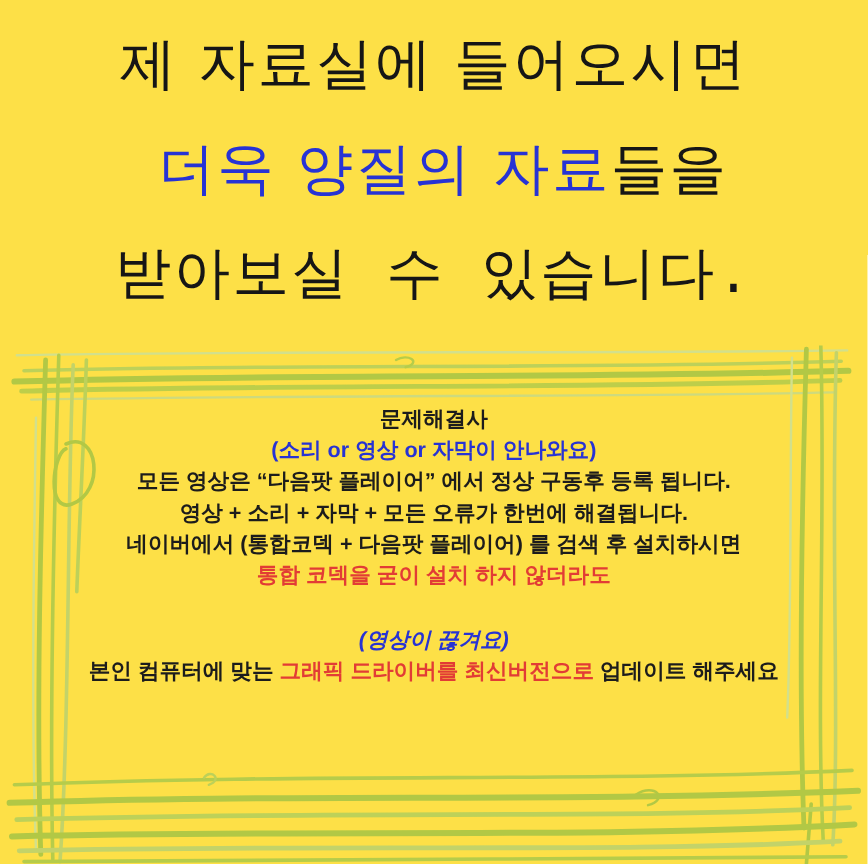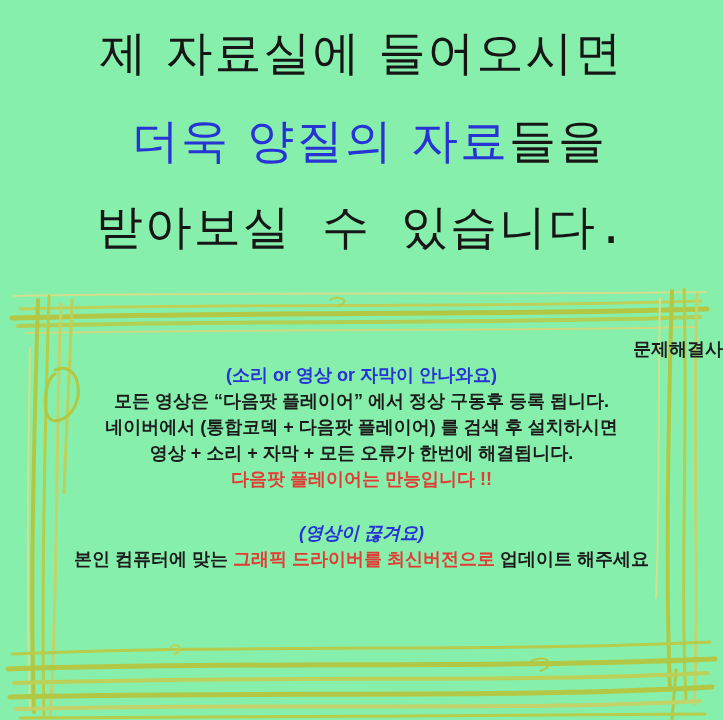--- a/index.html
+++ b/index.html
@@ -1,19 +1,19 @@
 <!DOCTYPE html>
 <html><head>
 <meta charset="utf-8">
 <style>
   html,body{margin:0;padding:0;background:#ffffff;}
   #page{
     position:relative;
     width:723px;height:720px;
-    background:#86efac;
+    background:#fde047;
     overflow:hidden;
     font-family:"Liberation Sans","DejaVu Sans",sans-serif;
   }
 
   
   .hand-line{
     position:absolute;left:0;width:723px;
     text-align:center;
     font-family:"DejaVu Serif","Liberation Serif",serif;
     font-size:47px;
@@ -30,21 +30,21 @@
   #frame-svg{position:absolute;left:0;top:288px;width:723px;height:432px;}
 
   
   #notice-content{
     position:absolute;left:0;top:336px;width:723px;
     text-align:center;
     color:#1c1c1c;
     font-weight:bold;
   }
   .n-line{font-size:18px;line-height:26px;white-space:nowrap;}
-  #notice-title{font-size:18px;line-height:26px;text-align:right;}
+  #notice-title{font-size:18px;line-height:26px;}
   .blue-line{color:#2733d4;}
   .red-line{color:#e23c35;}
   .red-span{color:#e23c35;}
   #section2-subtitle{margin-top:28px;font-style:italic;}
 </style>
 </head>
 <body>
 
 <div id="page">
 
@@ -87,24 +87,24 @@
     <path d="M530,374 C546,364 558,378 540,383" stroke="#b2c845" stroke-width="2"></path>
     <path d="M170,360 C176,352 186,362 174,366" stroke="#bdd159" stroke-width="2"></path>
   </svg>
 
   <div id="notice-content">
     <div class="n-line" id="notice-title">문제해결사</div>
 
     <div class="n-line blue-line">(소리 or 영상 or 자막이 안나와요)</div>
 
     <div class="n-line">모든 영상은  “다음팟 플레이어”  에서 정상 구동후 등록 됩니다.</div>
+    <div class="n-line">영상 + 소리 + 자막 + 모든 오류가 한번에 해결됩니다.</div>
     <div class="n-line">네이버에서 (통합코덱 + 다음팟 플레이어) 를 검색 후 설치하시면</div>
-    <div class="n-line">영상 + 소리 + 자막 + 모든 오류가 한번에 해결됩니다.</div>
 
-    <div class="n-line red-line">다음팟 플레이어는 만능입니다 !!</div>
+    <div class="n-line red-line">통합 코덱을 굳이 설치 하지 않더라도</div>
 
     <div class="n-line blue-line" id="section2-subtitle">(영상이 끊겨요)</div>
 
 
     <div class="n-line">
       <span>본인 컴퓨터에 맞는 </span><span class="red-span">그래픽 드라이버를 최신버전으로</span><span> 업데이트 해주세요</span>
     </div>
   </div>
 
 </div>

